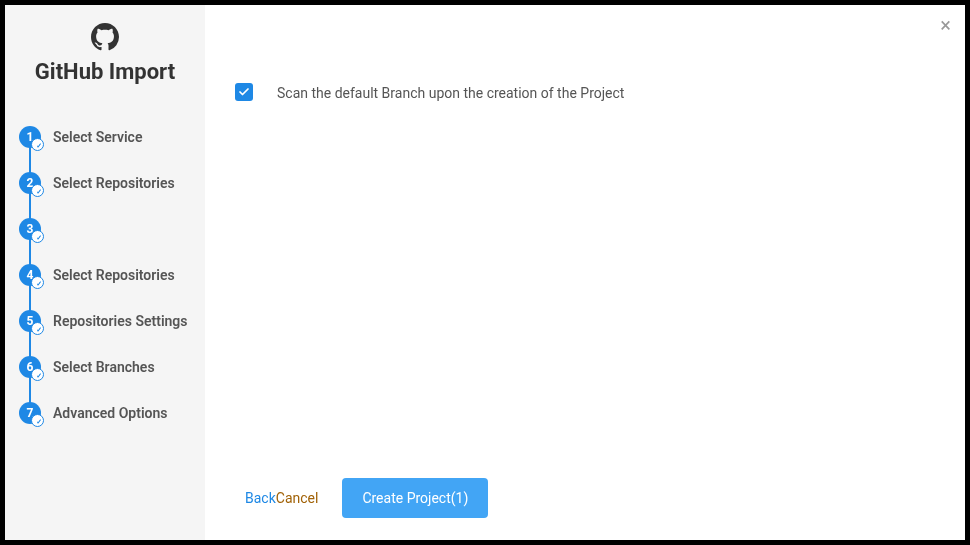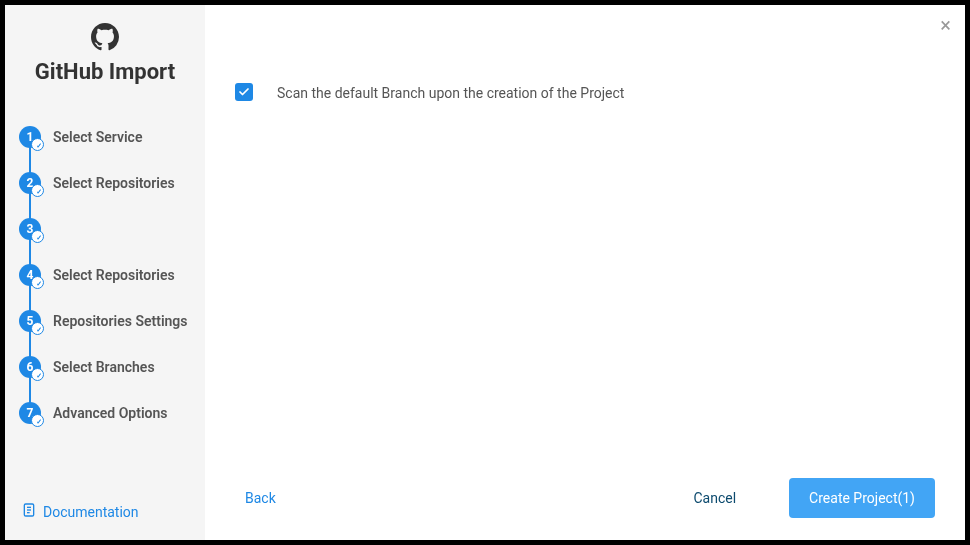--- a/index.html
+++ b/index.html
@@ -158,54 +158,52 @@
     .checkbox svg {
       stroke: #fff;
     }
     .checkbox-label {
       font-size: 14px;
       color: #555;
     }
     .footer {
       display: flex;
       align-items: center;
-      justify-content: space-between;
       padding: 18px 30px 22px 40px;
     }
     .back-btn {
       color: #1e88e5;
       font-size: 14px;
       cursor: pointer;
       background: none;
       border: none;
       font-family: inherit;
     }
     .footer-right {
       display: flex;
       align-items: center;
       gap: 24px;
     }
     .cancel-btn {
-      color: #0c4a6e;
+      color: #a16207;
       font-size: 14px;
       cursor: pointer;
       background: none;
       border: none;
       font-family: inherit;
     }
     .create-btn {
       background: #42a5f5;
       color: #fff;
       border: none;
       padding: 12px 20px;
       font-size: 14px;
       border-radius: 4px;
       cursor: pointer;
       font-family: inherit;
-      margin-left: 29px;
     }
   </style>
 </head>
 <body>
 
 <div class="modal">
   <span class="close-btn">×</span>
 
   <div class="sidebar">
     <div class="sidebar-header">
@@ -261,31 +259,20 @@
       </div>
       <div class="step">
         <div class="step-badge">
           <span>7</span>
           <span class="step-check">✓</span>
         </div>
         <span class="step-label">Advanced Options</span>
       </div>
     </div>
 
-    <div class="sidebar-footer">
-      <span class="doc-icon">
-        <svg width="16" height="16" viewBox="0 0 24 24" fill="none" stroke="#1e88e5" stroke-width="2">
-          <rect x="5" y="3" width="14" height="18" rx="2"></rect>
-          <line x1="9" y1="8" x2="15" y2="8"></line>
-          <line x1="9" y1="12" x2="15" y2="12"></line>
-          <line x1="9" y1="16" x2="13" y2="16"></line>
-        </svg>
-      </span>
-      <span class="doc-link">Documentation</span>
-    </div>
   </div>
 
   <div class="main">
     <div class="main-content">
       <div class="checkbox-row">
         <div class="checkbox">
           <svg width="12" height="12" viewBox="0 0 24 24" fill="none" stroke-width="3.5" stroke-linecap="round" stroke-linejoin="round">
             <polyline points="20 6 9 17 4 12"></polyline>
           </svg>
         </div>

